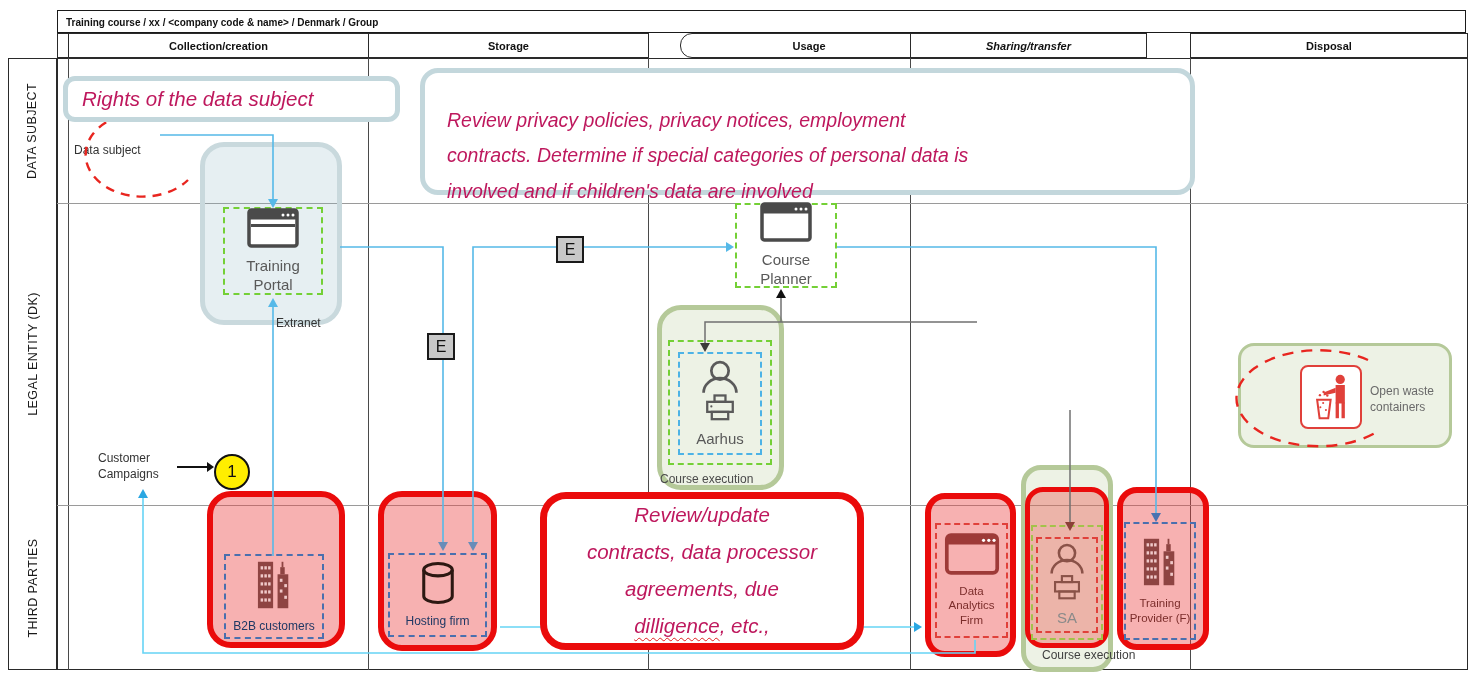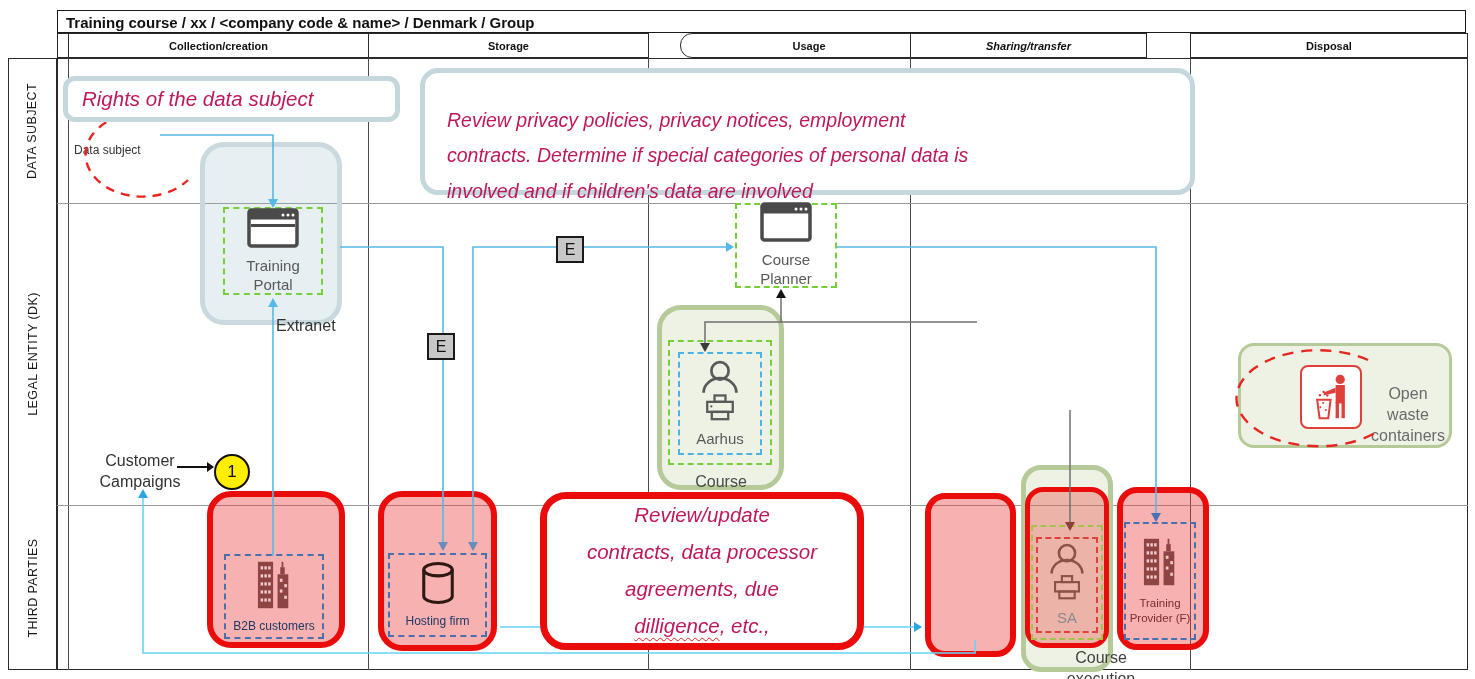--- a/index.html
+++ b/index.html
@@ -1,21 +1,21 @@
 <!DOCTYPE html>
 <html><head>
 <meta charset="utf-8">
 <style>
   html,body{margin:0;padding:0;background:#fff;}
   #stage{position:relative;width:1475px;height:679px;background:#fff;
          font-family:"Liberation Sans",sans-serif;overflow:hidden;}
   .abs{position:absolute;}
   
   .titlebar{left:57px;top:10px;width:1409px;height:23px;border:1.5px solid #1a1a1a;
-            font-weight:bold;font-size:15px;line-height:23px;padding-left:8px;color:#111;
+            font-weight:bold;font-size:10px;line-height:23px;padding-left:8px;color:#111;
             box-sizing:border-box;background:#fff;z-index:1;}
   .hcell{top:33px;height:25px;border:1px solid #2a2a2a;box-sizing:border-box;
          display:flex;align-items:center;justify-content:center;font-weight:bold;
          font-size:11px;color:#111;background:#fff;z-index:1;}
   .bodyrect{left:57px;top:58px;width:1411px;height:612px;border:1px solid #2a2a2a;box-sizing:border-box;z-index:0;}
   .labelcol{left:8px;top:58px;width:49px;height:612px;border:1px solid #2a2a2a;box-sizing:border-box;z-index:0;}
   .vline{top:58px;width:1px;height:612px;background:#4a4a4a;z-index:1;}
   .hline{left:57px;width:1411px;height:1px;background:#9a9a9a;z-index:1;}
   .rowlab{left:8px;width:49px;display:flex;align-items:center;justify-content:center;z-index:1;}
   .rowlab span{transform:rotate(-90deg);white-space:nowrap;font-size:12.5px;color:#1a1a1a;letter-spacing:.4px;}
@@ -26,21 +26,21 @@
   .redbox{border:6px solid #ea0b0b;background:rgba(234,60,60,0.40);border-radius:24px;box-sizing:border-box;z-index:2;}
   .dashed{box-sizing:border-box;z-index:2;display:flex;flex-direction:column;align-items:center;justify-content:center;}
   .gdash{border:2px dashed #74d036;}
   .bdash{border:2px dashed #4db3e6;}
   .ndash{border:2px dashed #4a6fae;}
   .rdash{border:2px dashed #e0403a;}
   .ydash{border:2px dashed #a3c24a;}
   .nodelab{font-size:15px;color:#595959;margin-top:5px;text-align:center;line-height:1.25;}
   .navytext{color:#1f3864;font-size:12px;}
   .maroontext{color:#7b2d2b;font-size:11.5px;}
-  .small{font-size:16px;color:#333;z-index:2;text-align:center;line-height:1.3;}
+  .small{font-size:12px;color:#333;z-index:2;line-height:1.3;}
   
   .callout{background:#fff;box-sizing:border-box;z-index:4;font-style:italic;color:#be185d;}
   .teal{border:5px solid #c3d7dc;border-radius:12px;}
   .green{border:5px solid #c9dcb0;border-radius:16px;}
   .redc{border:7px solid #ea0b0b;border-radius:26px;}
   .emark{width:28px;height:27px;background:#c8c8c8;border:2px solid #1a1a1a;box-sizing:border-box;
          display:flex;align-items:center;justify-content:center;font-size:16px;color:#111;z-index:4;}
   .badge{width:36px;height:36px;border-radius:50%;background:#ffee00;border:2.5px solid #111;box-sizing:border-box;
          display:flex;align-items:center;justify-content:center;font-size:17px;color:#111;z-index:4;}
   svg.overlay{left:0;top:0;z-index:3;pointer-events:none;}
@@ -206,20 +206,32 @@
   </div>
 
   <div class="abs callout redc" style="left:540px;top:492px;width:324px;height:158px;display:flex;flex-direction:column;align-items:center;justify-content:center;font-size:20.5px;line-height:1.8;">
     <span>Review/update</span>
     <span>contracts, data processor</span>
     <span>agreements, due</span>
     <span><span class="wavy">dilligence</span><span>, etc.,</span></span>
   </div>
 
   <div class="abs redbox" style="left:925px;top:493px;width:91px;height:164px;border-radius:20px;"></div>
+  <div class="abs dashed rdash" style="left:935px;top:523px;width:73px;height:115px;justify-content:flex-start;padding-top:8px;">
+    <span>
+      <svg width="56" height="42" viewBox="0 0 52 40">
+          <rect x="2" y="2" width="48" height="36" rx="4" fill="none" stroke="#9e3a38" stroke-width="3.5"></rect>
+          <path d="M3 3 h46 v8 h-46 z" fill="#9e3a38"></path>
+          <circle cx="37" cy="7" r="1.5" fill="#fff"></circle>
+          <circle cx="42" cy="7" r="1.5" fill="#fff"></circle>
+          <circle cx="47" cy="7" r="1.5" fill="#fff"></circle>
+        </svg>
+    </span>
+    <span class="nodelab maroontext">Data Analytics Firm</span>
+  </div>
 
   <div class="abs bigbox greenbox" style="left:1021px;top:465px;width:92px;height:207px;border-radius:20px;"></div>
   <div class="abs redbox" style="left:1025px;top:487px;width:84px;height:161px;border-width:5px;border-radius:18px;background:rgba(234,80,70,0.38);"></div>
   <div class="abs dashed ydash" style="left:1031px;top:525px;width:72px;height:115px;"></div>
   <div class="abs dashed rdash" style="left:1036px;top:537px;width:62px;height:96px;">
     <span>
       <svg width="40" height="58" viewBox="0 0 46 68">
           <circle cx="23" cy="13" r="9.5" fill="none" stroke="#8a5248" stroke-width="3"></circle>
           <path d="M5 37 a18 16 0 0 1 36 0" fill="none" stroke="#8a5248" stroke-width="3"></path>
           <rect x="17" y="40" width="12" height="7" fill="none" stroke="#8a5248" stroke-width="2.5"></rect>

